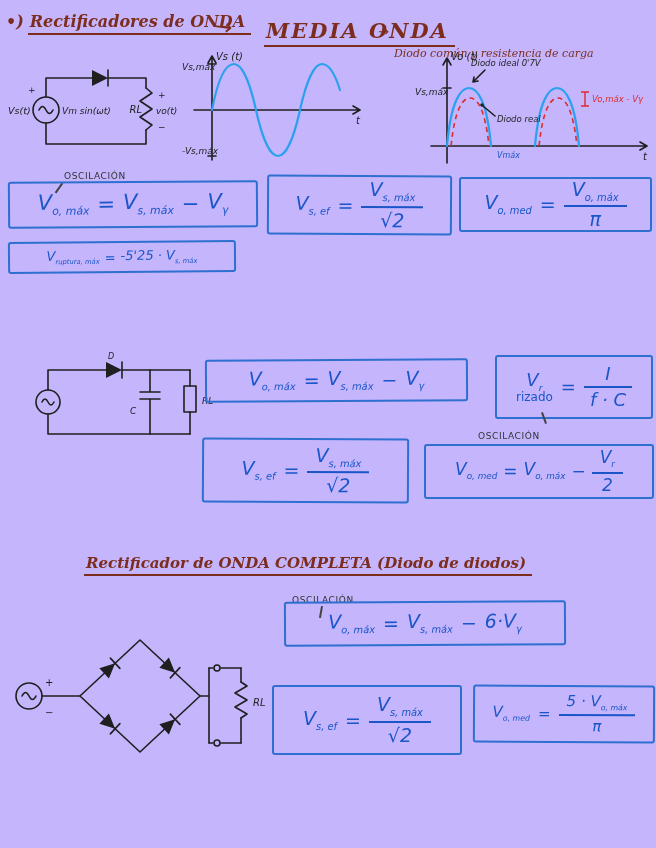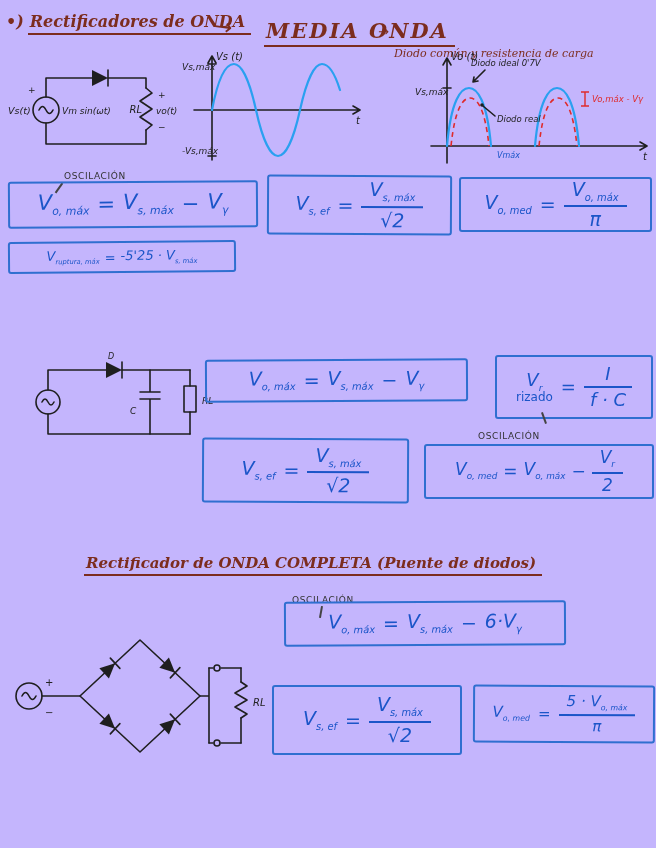--- a/index.html
+++ b/index.html
@@ -205,21 +205,21 @@
     <span><span>V</span><sub>o, med</sub></span>
     <span>=</span>
     <span><span>V</span><sub>o, máx</sub></span>
     <span>−</span>
     <span class="frac">
       <span class="num"><span>V</span><sub>r</sub></span>
       <span class="den">2</span>
     </span>
   </div>
 
-  <span class="abs title" style="left:84px; top:554px; font-size:15px;">Rectificador de ONDA COMPLETA (Puente de diodos)</span>
+  <span class="abs title" style="left:84px; top:554px; font-size:15px;">Rectificador de ONDA COMPLETA (Diodo de diodos)</span>
 
   <div class="osc-wrap" style="left:292px; top:588px;">
     <span class="osc">OSCILACIÓN</span>
     <span class="tail tail-dn"></span>
   </div>
 
   <div class="fbox" style="left:284px; top:601px; width:282px; height:45px; font-size:19px; transform:rotate(-0.3deg);">
     <span><span>V</span><sub>o, máx</sub></span>
     <span>=</span>
     <span><span>V</span><sub>s, máx</sub></span>

